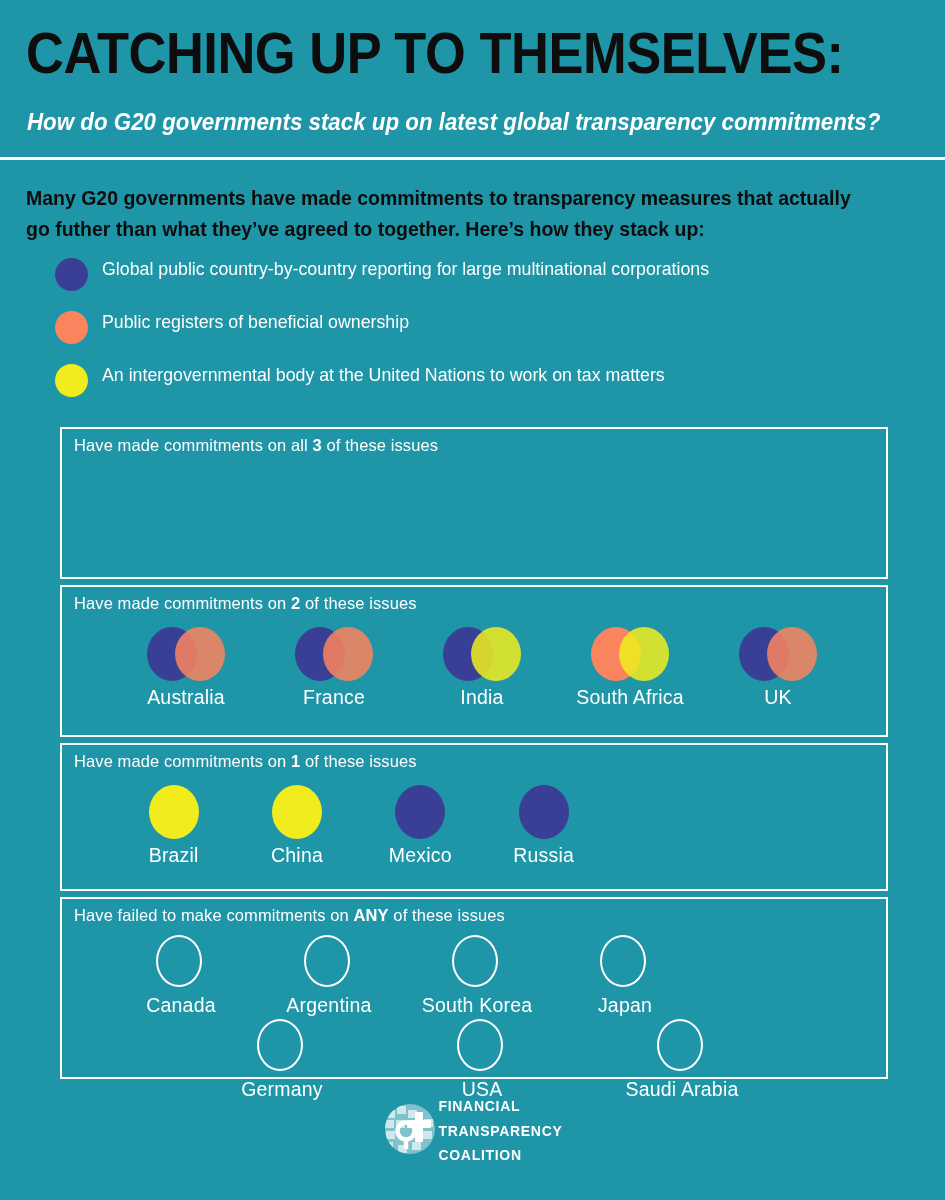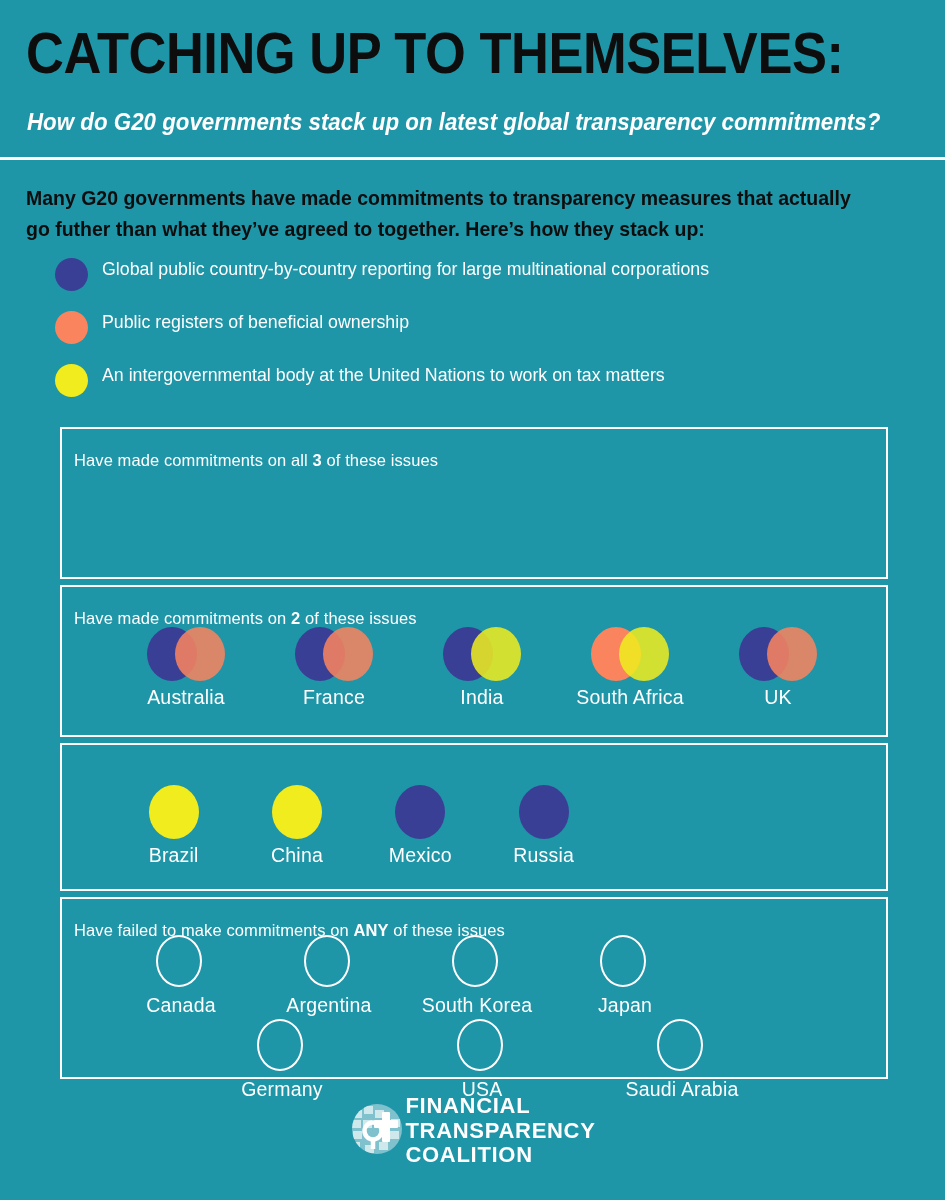--- a/index.html
+++ b/index.html
@@ -115,21 +115,21 @@
     width: 828px;
   }
   .panel {
     position: relative;
     border: 2px solid #ffffff;
     margin-bottom: 6px;
   }
   .panel-heading {
     position: absolute;
     left: 12px;
-    top: 22px;
+    top: 7px;
     font-family: "Liberation Sans", sans-serif;
     font-size: 16.5px;
     font-weight: 300;
     color: #ffffff;
     letter-spacing: 0.1px;
     white-space: nowrap;
   }
   .panel-heading b { font-weight: bold; }
 
   .panel-3 { height: 152px; }
@@ -189,21 +189,21 @@
     top: 1094px;
     width: 945px;
     display: flex;
     justify-content: center;
     align-items: center;
   }
   .logo-globe { flex: 0 0 auto; }
   .logo-text {
     font-family: "Liberation Sans", sans-serif;
     font-weight: bold;
-    font-size: 22px;
+    font-size: 14px;
     line-height: 24.5px;
     color: #ffffff;
     letter-spacing: 0.7px;
   }
 </style>
 </head>
 <body>
 
 <div class="page">
 
@@ -268,20 +268,21 @@
           <div class="country" style="width: 148px;">
             <div class="marks" style="width: 78px;">
               <div class="mark left" style="background: rgb(58, 63, 150);"></div>
               <div class="mark right" style="background: rgb(249, 132, 94);"></div>
             </div>
             <div class="country-name">UK</div>
           </div>
         </div>
       </div>
       <div class="panel panel-1">
+        <div class="panel-heading">Have made commitments on <b>1</b> of these issues</div>
         <div class="country-row" style="top: 40px; left: 50px; width: 740px;">
           <div class="country" style="width: 123.333px;">
             <div class="marks" style="width: 78px;">
               <div class="mark solo" style="background: rgb(240, 236, 30);"></div>
             </div>
             <div class="country-name">Brazil</div>
           </div>
           <div class="country" style="width: 123.333px;">
             <div class="marks" style="width: 78px;">
               <div class="mark solo" style="background: rgb(240, 236, 30);"></div>

